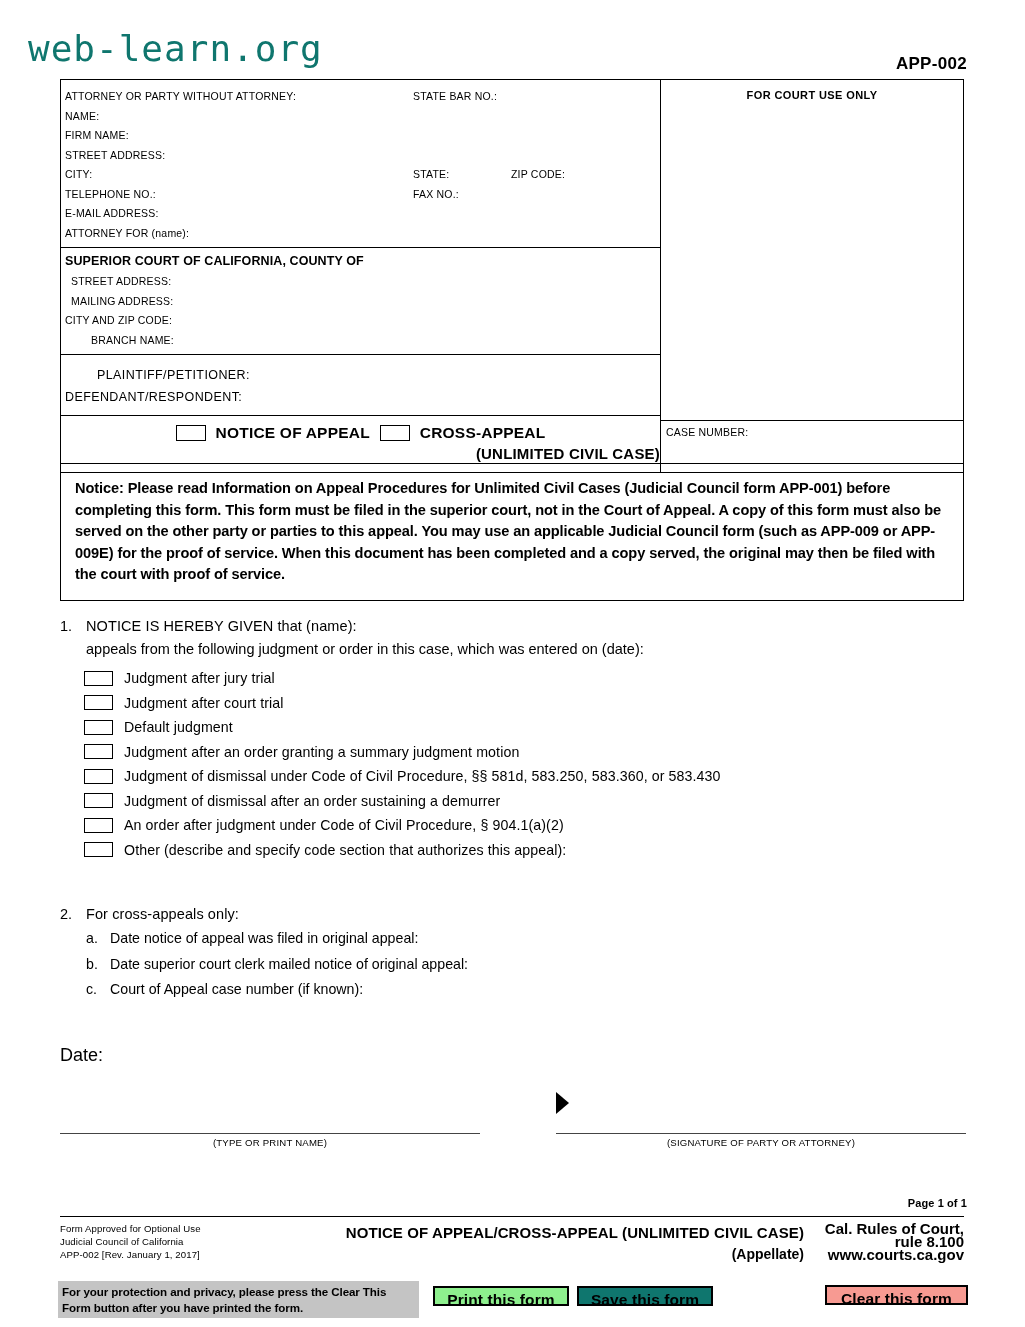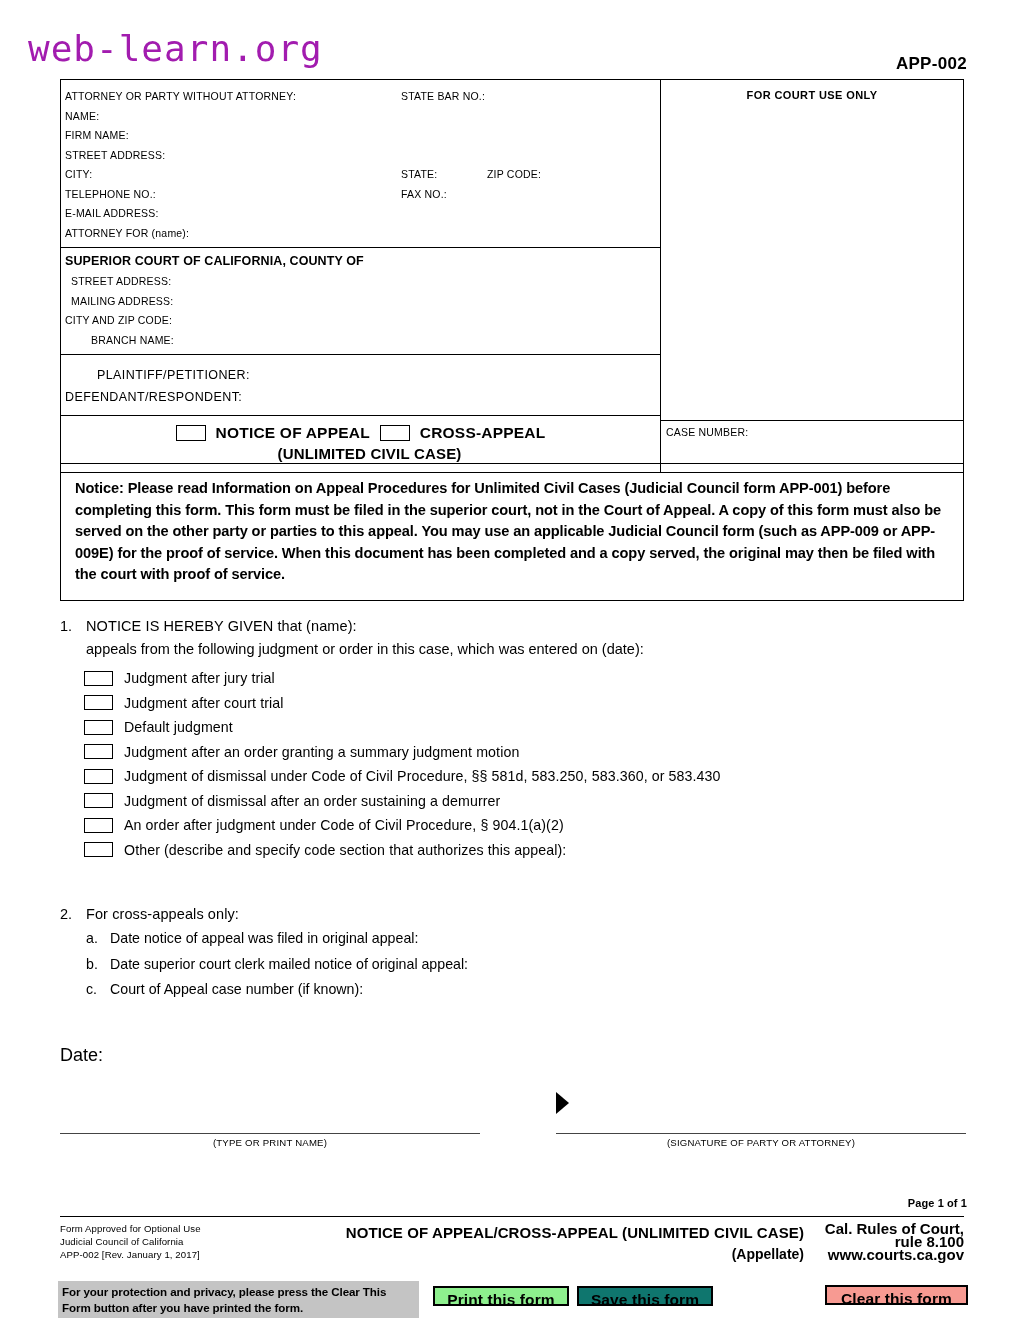--- a/index.html
+++ b/index.html
@@ -17,21 +17,21 @@
     overflow: hidden;
   }
 
   
   .masthead {
     position: absolute;
     left: 28px; top: 28px;
     font-family: "DejaVu Sans Mono", monospace;
     font-size: 36px;
     letter-spacing: 1px;
-    color: #a21caf;
+    color: #0f766e;
     white-space: nowrap;
   }
   .form-no {
     position: absolute;
     right: 58px; top: 54px;
     font-size: 17px;
     font-weight: bold;
     letter-spacing: .3px;
   }
 
@@ -50,21 +50,21 @@
   .court-box { padding: 4px 0 4px 4px; border-bottom: 1.2px solid #000; }
   .party-box { padding: 9px 0 7px 4px; border-bottom: 1.2px solid #000; min-height: 56px;}
   .title-box { padding: 8px 0 10px 0; min-height: 52px; }
 
   .lbl {
     font-size: 10.5px;
     letter-spacing: .2px;
     line-height: 19.5px;
     white-space: nowrap;
   }
-  .lbl.row { display: flex; }
+  .lbl.row { display: flex; gap: 12px; }
   .lbl .c1 { width: 336px; }
   .lbl .c2 { width: 86px; }
   .lbl .c3 { }
   .court-title {
     font-size: 12.5px;
     font-weight: bold;
     letter-spacing: .1px;
     line-height: 18px;
     padding-bottom: 2px;
   }
@@ -87,21 +87,21 @@
     gap: 10px;
     margin-bottom: 3px;
   }
   .title-main {
     font-size: 15.5px;
     font-weight: bold;
     letter-spacing: .2px;
     white-space: nowrap;
   }
   .title-sub {
-    text-align: center;
+    text-align: right;
     font-size: 15px;
     font-weight: bold;
     letter-spacing: .2px;
     padding-left: 18px;
   }
   .cbx {
     display: inline-block;
     width: 30px; height: 16px;
     border: 1.3px solid #000;
     background: #fff;

